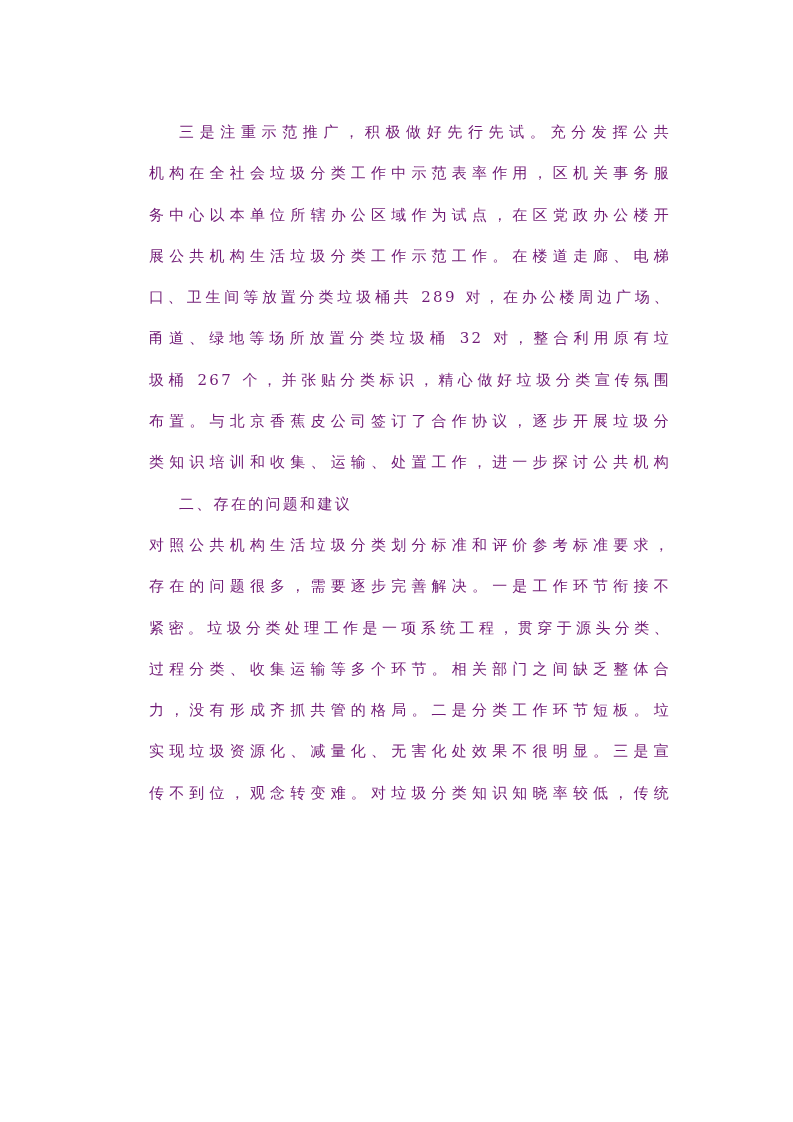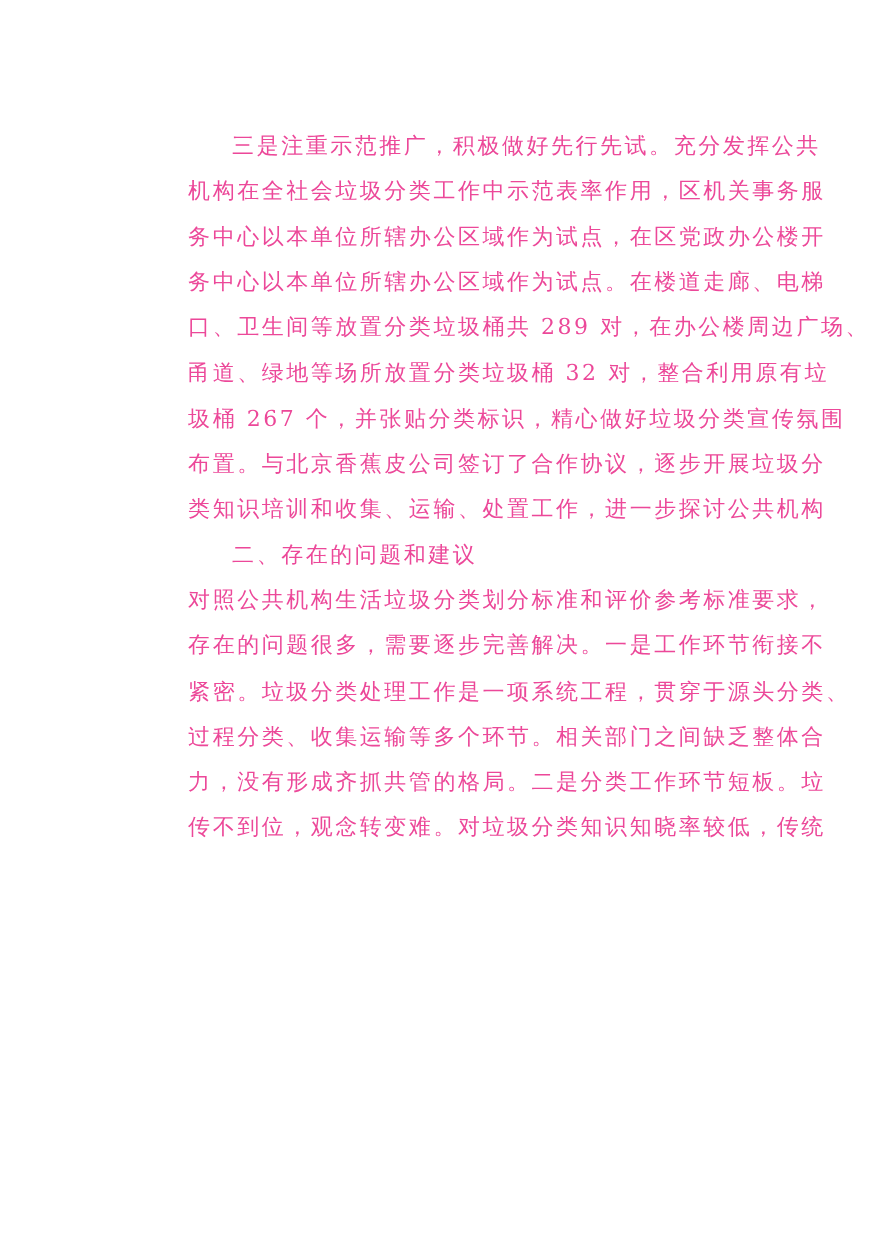--- a/index.html
+++ b/index.html
@@ -1,55 +1,56 @@
 <!DOCTYPE html>
 <html><head>
   <meta charset="utf-8">
   <style>
     html, body { margin: 0; padding: 0; background: #ffffff; }
     body { width: 793px; height: 1122px; position: relative; overflow: hidden; }
     .page {
       position: absolute;
-      left: 131px;
+      left: 119px;
       top: 112px;
       width: 552px;
       font-family: "DejaVu Serif", "Liberation Serif", serif;
-      font-size: 20px;
+      font-size: 15px;
       line-height: 41.3px;
-      color: #ec4899;
+      color: #701a75;
       letter-spacing: 2.3px;
     }
     .para {
       margin: 0;
       text-indent: 2em;
       text-align: justify;
       text-align-last: left;
     }
     .line { display: block; white-space: nowrap; text-align: justify; text-align-last: justify; }
     .line.last { text-align-last: left; }
   </style>
 </head>
 <body>
 
 <div class="page">
   <div class="para">
     <span class="line" style="padding-left:2em">三是注重示范推广，积极做好先行先试。充分发挥公共</span>
     <span class="line">机构在全社会垃圾分类工作中示范表率作用，区机关事务服</span>
     <span class="line">务中心以本单位所辖办公区域作为试点，在区党政办公楼开</span>
-    <span class="line">务中心以本单位所辖办公区域作为试点。在楼道走廊、电梯</span>
+    <span class="line">展公共机构生活垃圾分类工作示范工作。在楼道走廊、电梯</span>
     <span class="line">口、卫生间等放置分类垃圾桶共 289 对，在办公楼周边广场、</span>
     <span class="line">甬道、绿地等场所放置分类垃圾桶 32 对，整合利用原有垃</span>
     <span class="line">圾桶 267 个，并张贴分类标识，精心做好垃圾分类宣传氛围</span>
     <span class="line">布置。与北京香蕉皮公司签订了合作协议，逐步开展垃圾分</span>
     <span class="line">类知识培训和收集、运输、处置工作，进一步探讨公共机构</span>
   </div>
   <div class="para">
     <span class="line last" style="padding-left:2em">二、存在的问题和建议</span>
   </div>
   <div class="para">
     <span class="line">对照公共机构生活垃圾分类划分标准和评价参考标准要求，</span>
     <span class="line">存在的问题很多，需要逐步完善解决。一是工作环节衔接不</span>
     <span class="line">紧密。垃圾分类处理工作是一项系统工程，贯穿于源头分类、</span>
     <span class="line">过程分类、收集运输等多个环节。相关部门之间缺乏整体合</span>
     <span class="line">力，没有形成齐抓共管的格局。二是分类工作环节短板。垃</span>
+    <span class="line">实现垃圾资源化、减量化、无害化处效果不很明显。三是宣</span>
     <span class="line">传不到位，观念转变难。对垃圾分类知识知晓率较低，传统</span>
   </div>
 </div>
 
 </body></html>

